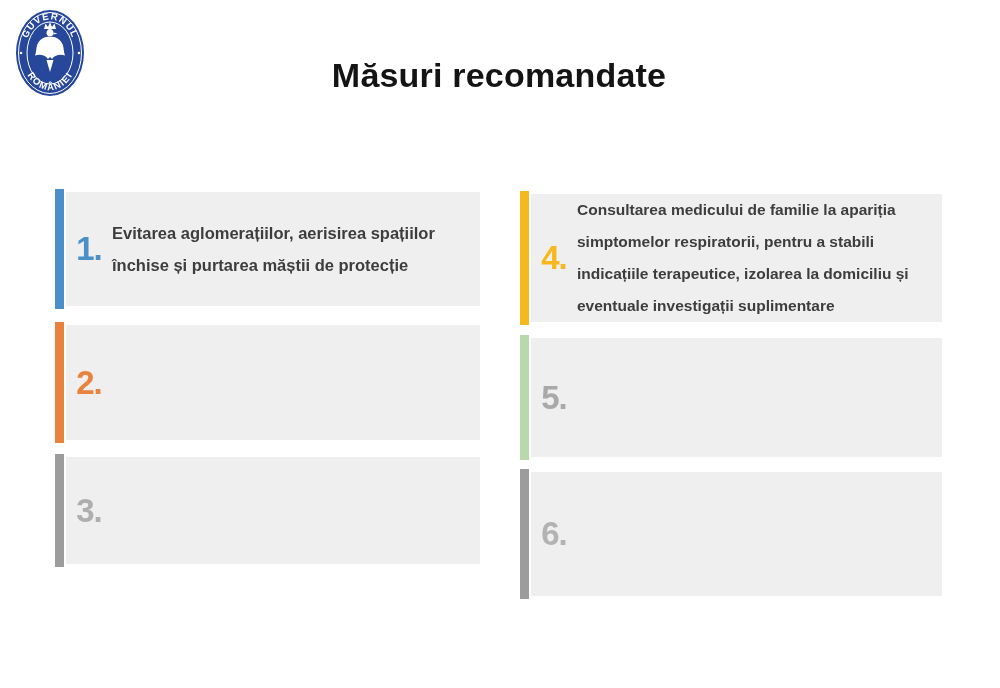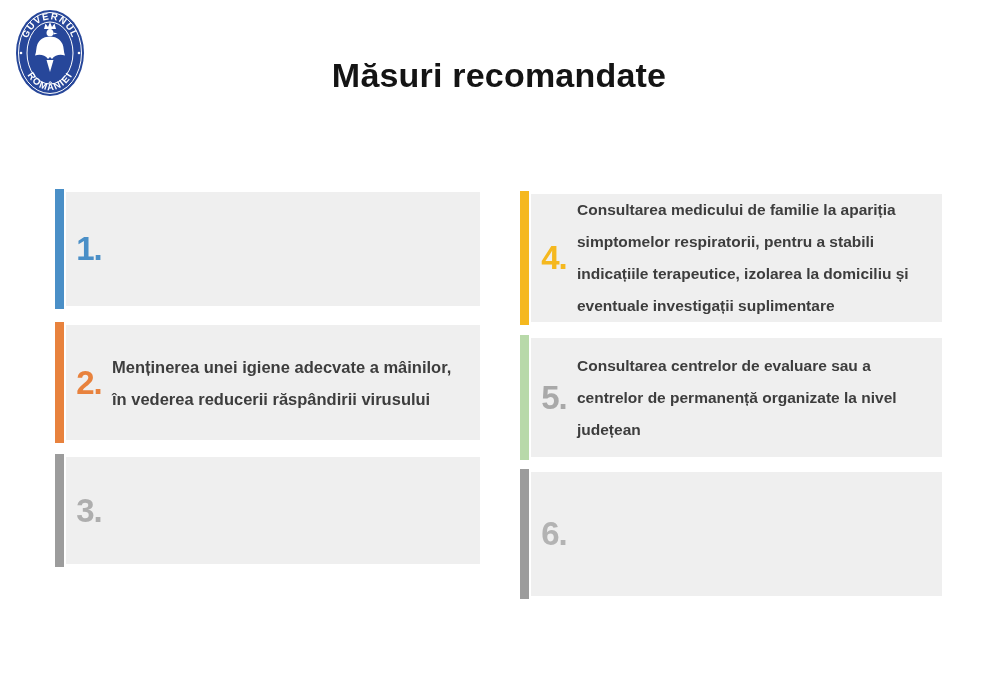--- a/index.html
+++ b/index.html
@@ -84,28 +84,28 @@
   </div>
 
 
   <div class="title">Măsuri recomandate</div>
 
 
   <div class="card c1 col-left">
     <div class="bar" style="background-color: rgb(74, 143, 199);"></div>
     <div class="content" style="background-color: rgb(239, 239, 239);">
       <div class="num" style="color: rgb(74, 143, 199);">1.</div>
+      <div class="text">Evitarea aglomerațiilor, aerisirea spațiilor închise și purtarea măștii de protecție</div>
     </div>
   </div>
 
   <div class="card c2 col-left">
     <div class="bar" style="background-color: rgb(232, 130, 61);"></div>
     <div class="content" style="background-color: rgb(239, 239, 239);">
       <div class="num" style="color: rgb(232, 130, 61);">2.</div>
-      <div class="text">Menținerea unei igiene adecvate a mâinilor, în vederea reducerii răspândirii virusului</div>
     </div>
   </div>
 
   <div class="card c3 col-left">
     <div class="bar" style="background-color: rgb(156, 156, 156);"></div>
     <div class="content" style="background-color: rgb(239, 239, 239);">
       <div class="num" style="color: rgb(174, 174, 174);">3.</div>
     </div>
   </div>
 
@@ -114,21 +114,20 @@
     <div class="content" style="background-color: rgb(239, 239, 239);">
       <div class="num" style="color: rgb(245, 184, 31);">4.</div>
       <div class="text">Consultarea medicului de familie la apariția simptomelor respiratorii, pentru a stabili indicațiile terapeutice, izolarea la domiciliu și eventuale investigații suplimentare</div>
     </div>
   </div>
 
   <div class="card c5 col-right">
     <div class="bar" style="background-color: rgb(184, 217, 169);"></div>
     <div class="content" style="background-color: rgb(239, 239, 239);">
       <div class="num" style="color: rgb(169, 169, 169);">5.</div>
-      <div class="text">Consultarea centrelor de evaluare sau a centrelor de permanență organizate la nivel județean</div>
     </div>
   </div>
 
   <div class="card c6 col-right">
     <div class="bar" style="background-color: rgb(156, 156, 156);"></div>
     <div class="content" style="background-color: rgb(239, 239, 239);">
       <div class="num" style="color: rgb(179, 179, 179);">6.</div>
     </div>
   </div>
 

